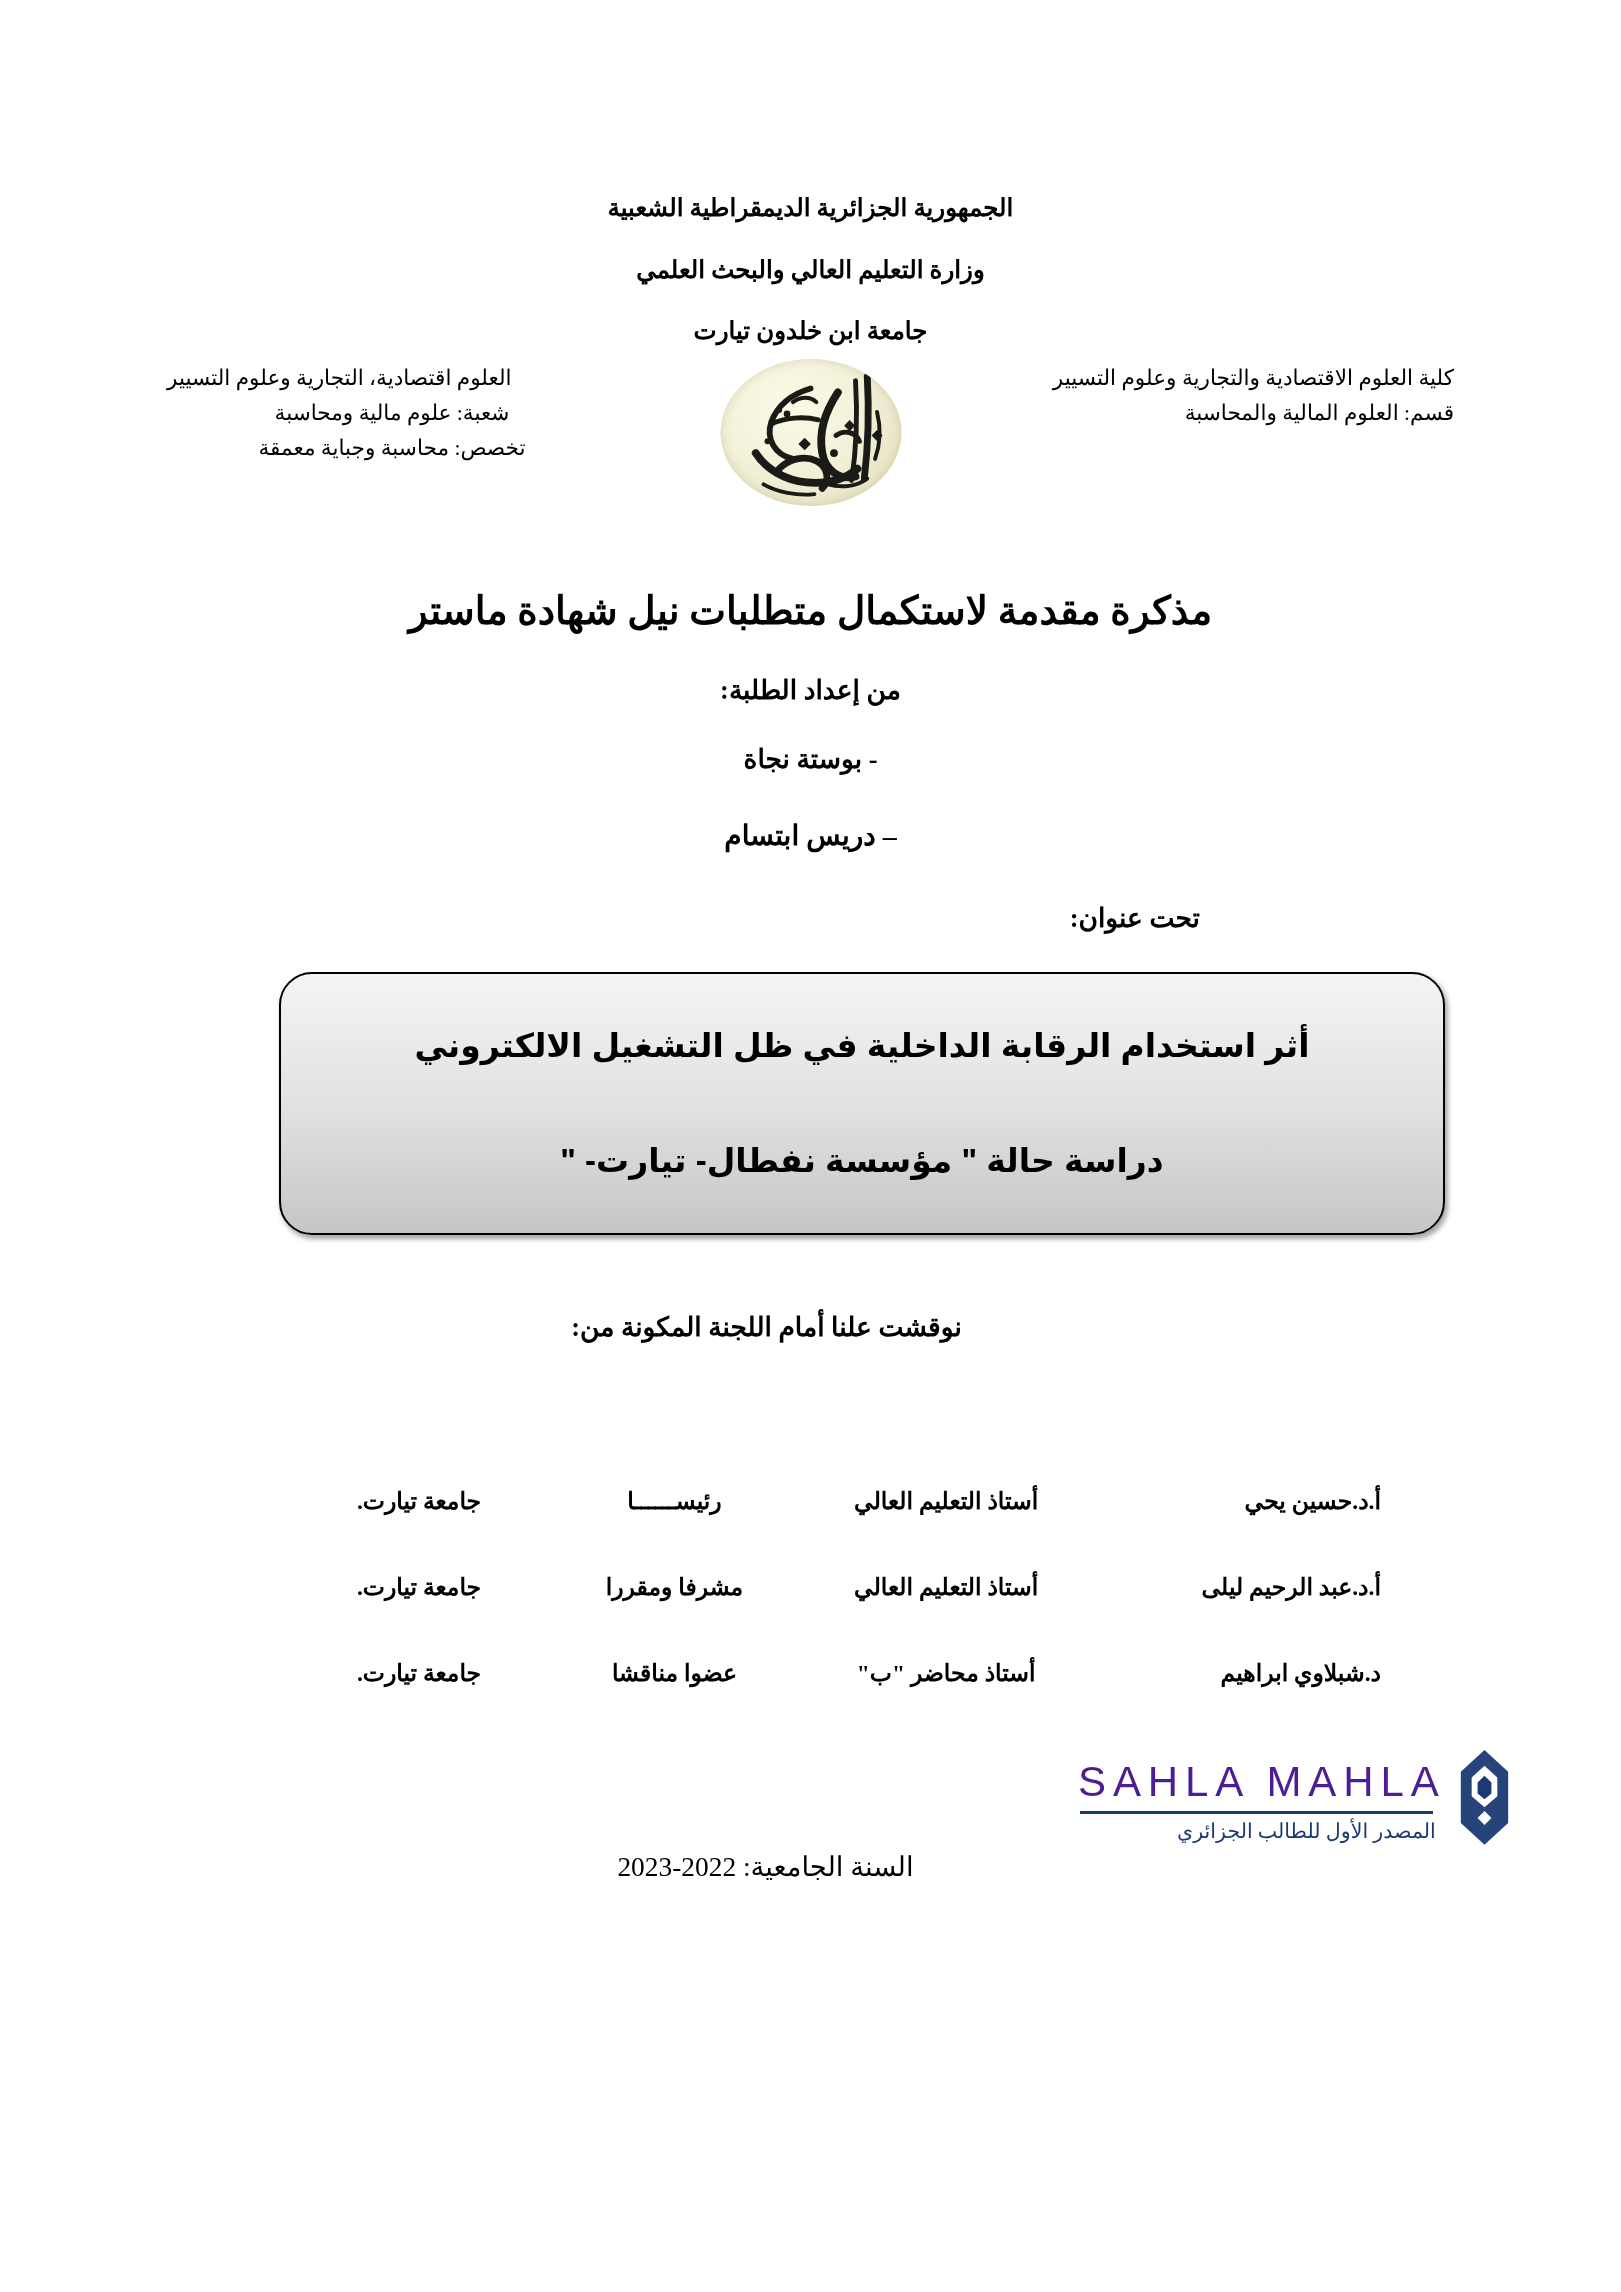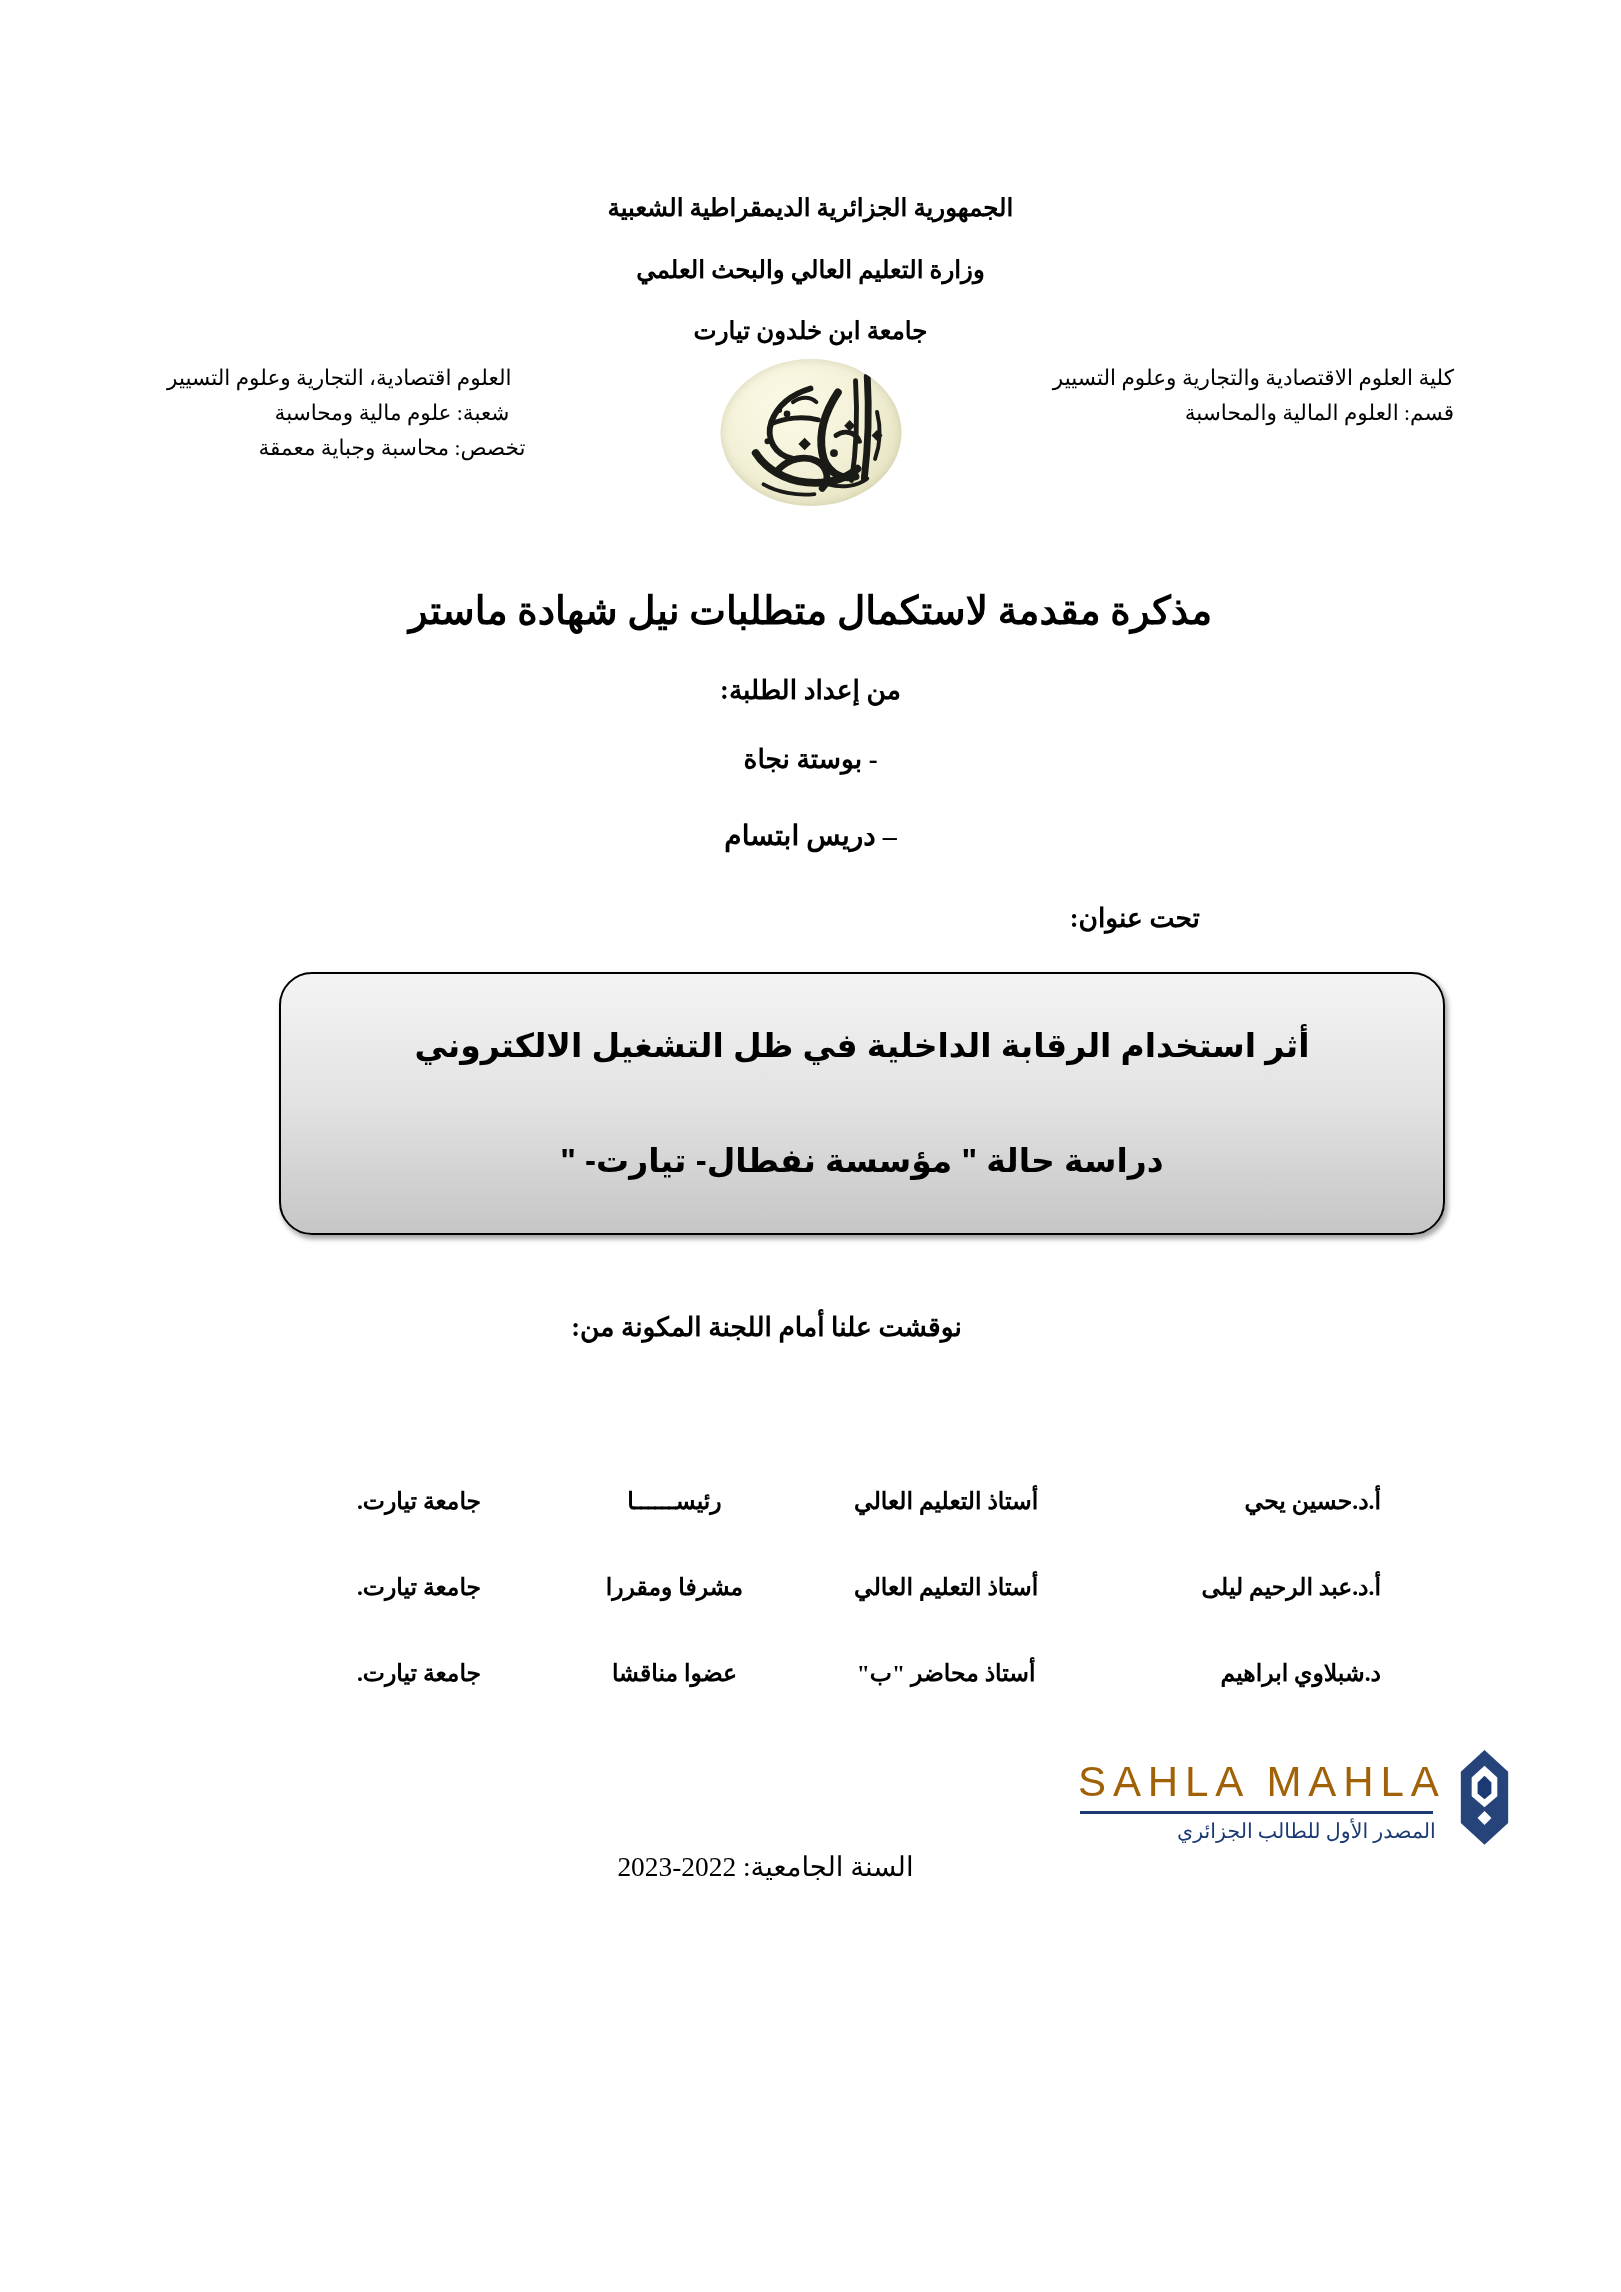--- a/index.html
+++ b/index.html
@@ -207,21 +207,21 @@
     direction: ltr;
   }
   .brand-name {
     position: absolute;
     top: 7.8px;
     left: 0;
     font-family: "Liberation Sans", "DejaVu Sans", sans-serif;
     font-size: 42px;
     font-weight: 400;
     letter-spacing: 6.9px;
-    color: #a16207;
+    color: #4c1d95;
     white-space: nowrap;
   }
   .brand-rule {
     position: absolute;
     top: 61px;
     left: 2px;
     width: 353px;
     height: 2.9px;
     background: #1b3a73;
   }

